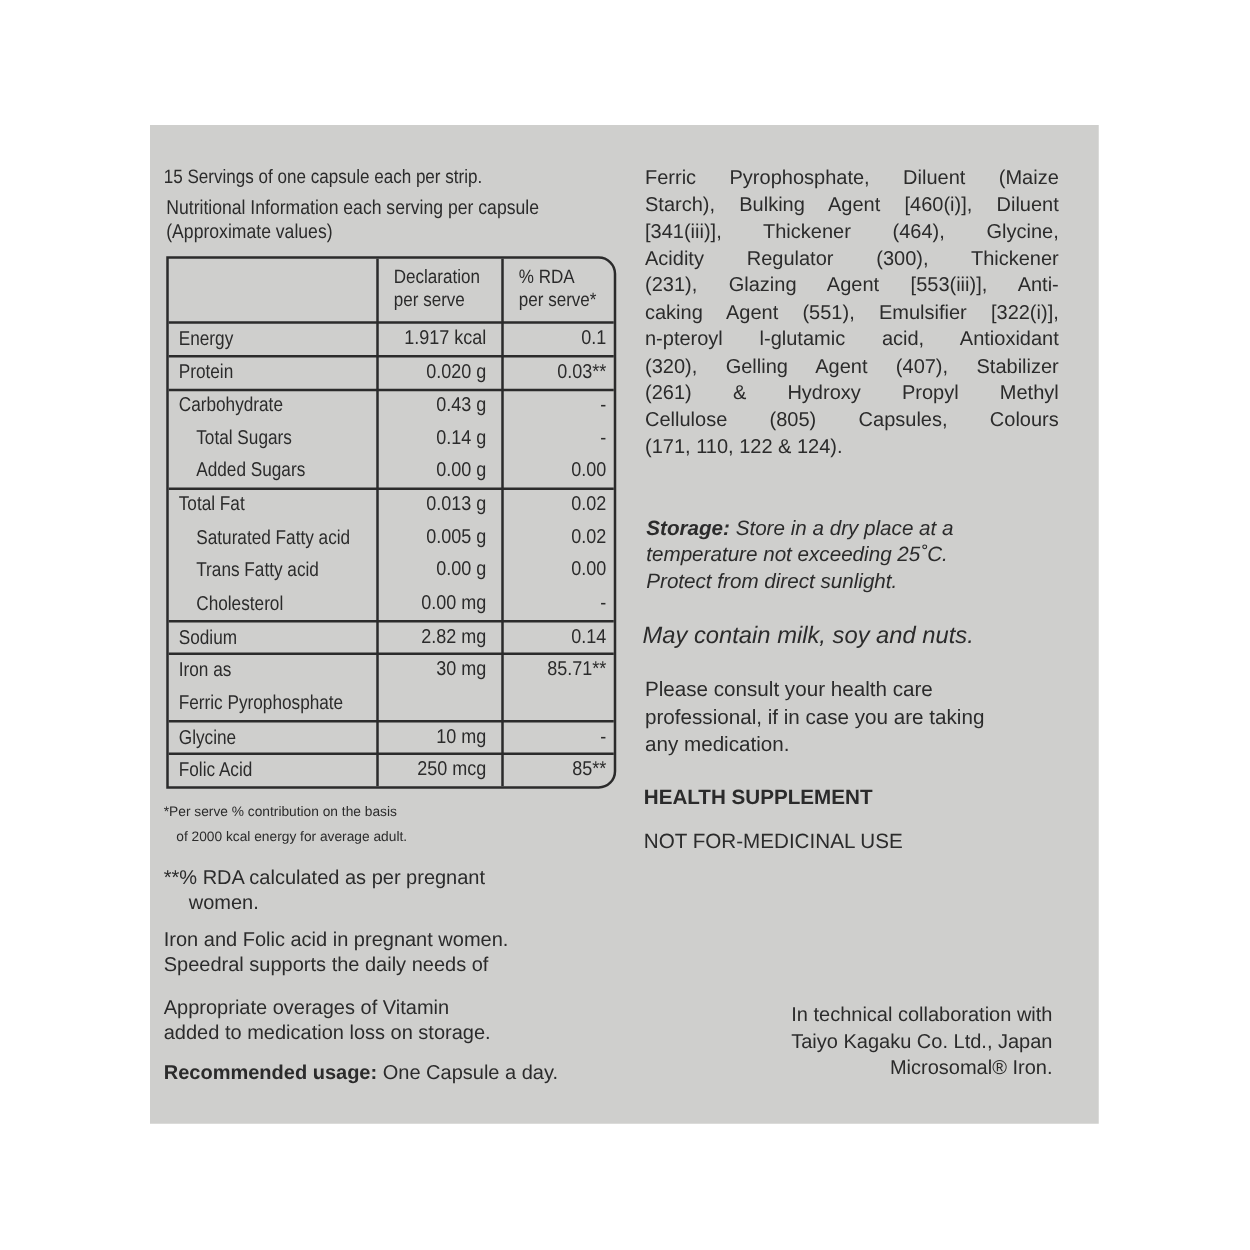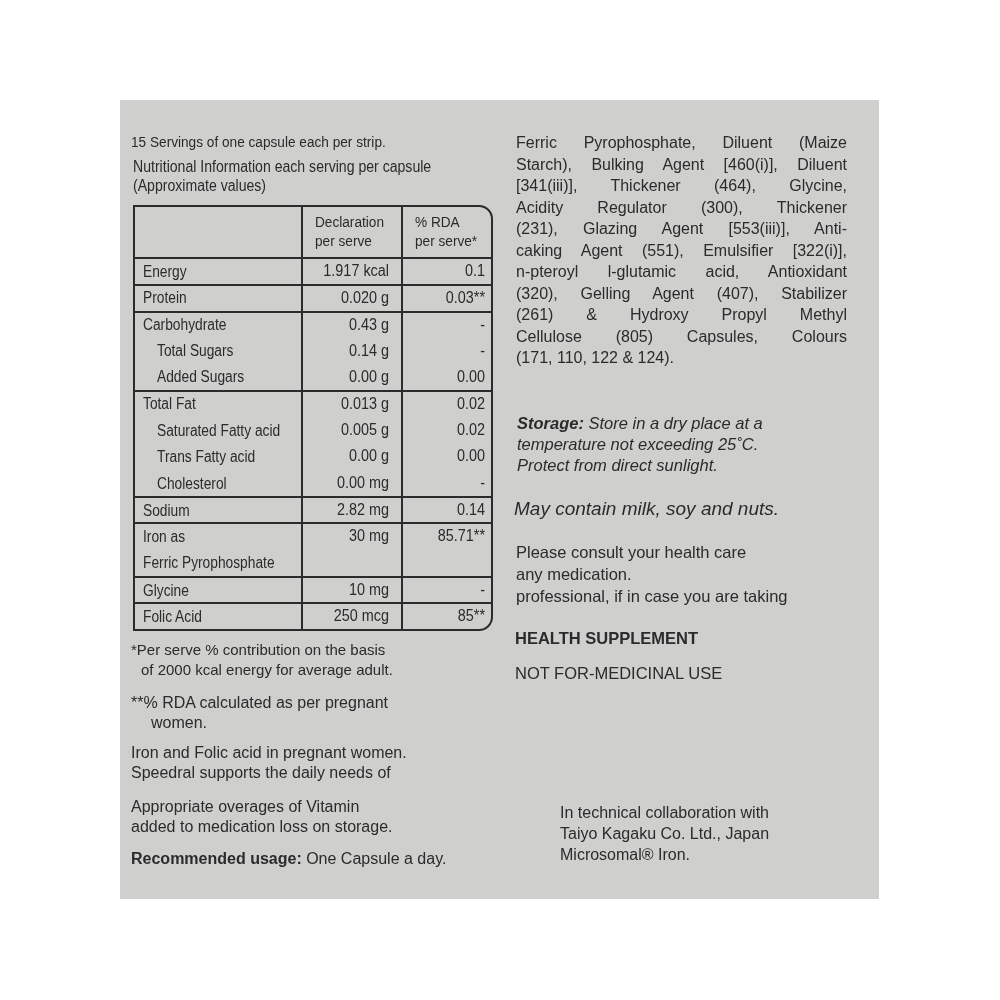--- a/index.html
+++ b/index.html
@@ -101,21 +101,21 @@
 
   <div class="cell lbl" style="top:371px;">Glycine</div>
   <div class="cell val c2" style="top:370px;">10 mg</div>
   <div class="cell val c3" style="top:370px;">-</div>
 
   <div class="cell lbl" style="top:397px;">Folic Acid</div>
   <div class="cell val c2" style="top:396px;">250 mcg</div>
   <div class="cell val c3" style="top:396px;">85**</div>
 </div>
 
-<div class="abs t" style="left:131px;top:640px;font-size:15px;">
+<div class="abs t" style="left:131px;top:640px;font-size:11px;">
   <div>*Per serve % contribution on the basis</div>
   <div style="padding-left:10px;">of 2000 kcal energy for average adult.</div>
 </div>
 <div class="abs t" style="left:131px;top:693px;font-size:16px;">
   <div>**% RDA calculated as per pregnant</div>
   <div style="padding-left:20px;">women.</div>
 </div>
 <div class="abs t" style="left:131px;top:743px;font-size:16px;">
   <div>Iron and Folic acid in pregnant women.</div>
   <div>Speedral supports the daily needs of</div>
@@ -145,24 +145,24 @@
 <div class="abs t" style="left:517px;top:413px;font-size:16.5px;line-height:21px;font-style:italic;">
   <div><span class="b">Storage:</span><span> Store in a dry place at a</span></div>
   <div>temperature not exceeding 25˚C.</div>
   <div>Protect from direct sunlight.</div>
 </div>
 
 <div class="abs t" style="left:514px;top:499px;font-size:19px;font-style:italic;">May contain milk, soy and nuts.</div>
 
 <div class="abs t" style="left:516px;top:541px;font-size:16.5px;line-height:22px;">
   <div>Please consult your health care</div>
+  <div>professional, if in case you are taking</div>
   <div>any medication.</div>
-  <div>professional, if in case you are taking</div>
 </div>
 
 <div class="abs t b" style="left:515px;top:628px;font-size:16.5px;">HEALTH SUPPLEMENT</div>
 <div class="abs t" style="left:515px;top:663px;font-size:16.5px;">NOT FOR-MEDICINAL USE</div>
 
-<div class="abs t" style="left:560px;top:802px;width:282px;text-align:left;font-size:16px;line-height:21px;">
+<div class="abs t" style="left:560px;top:802px;width:282px;text-align:right;font-size:16px;line-height:21px;">
   <div>In technical collaboration with</div>
   <div>Taiyo Kagaku Co. Ltd., Japan</div>
   <div>Microsomal® Iron.</div>
 </div>
 
 </body></html>

